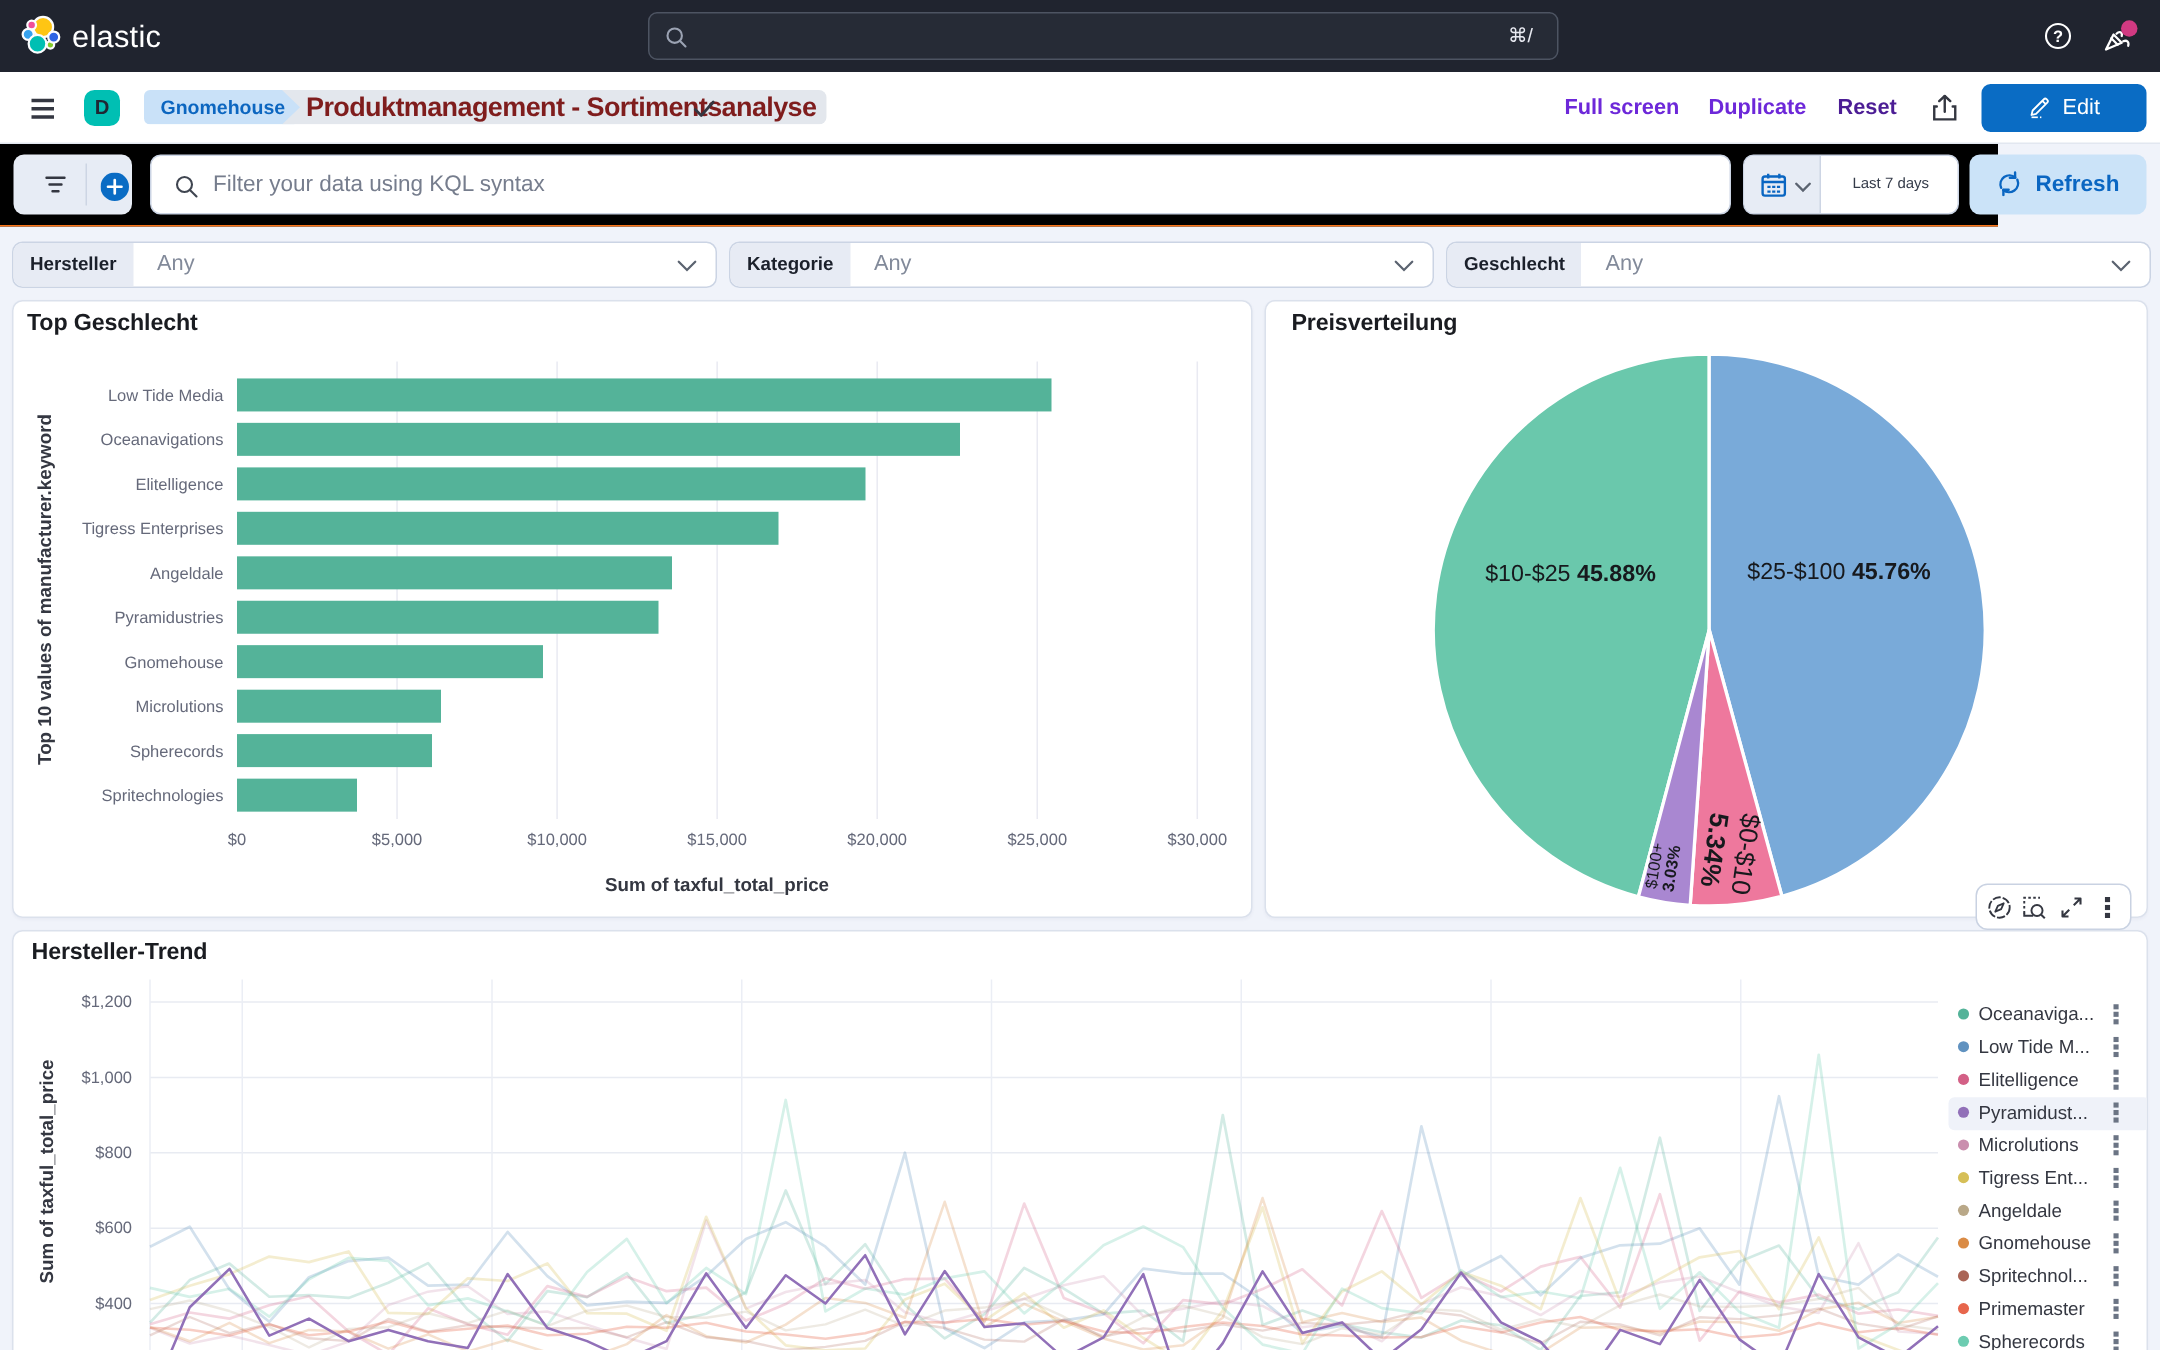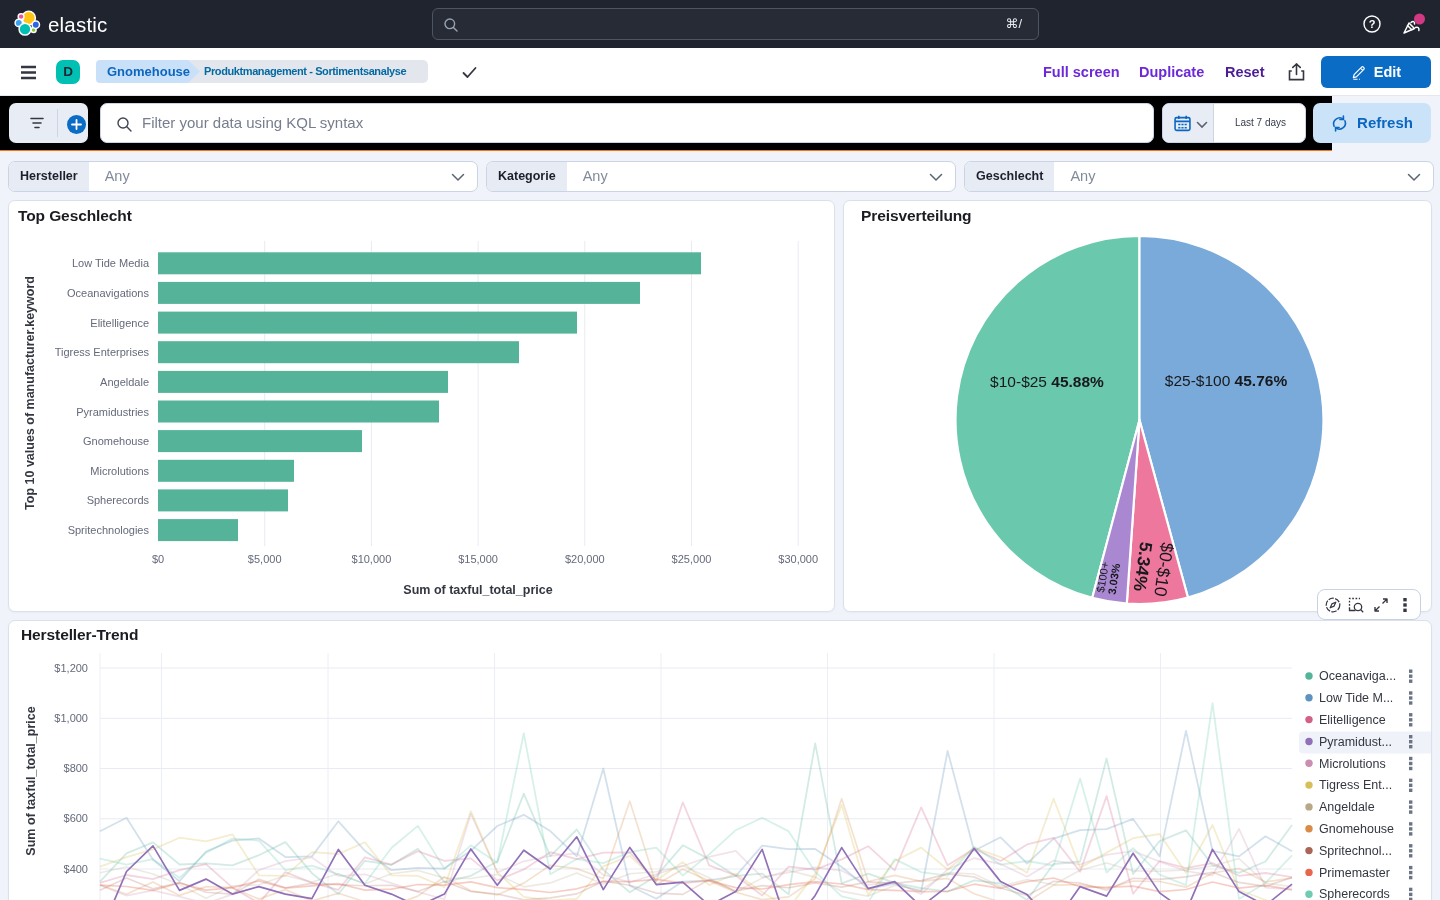--- a/index.html
+++ b/index.html
@@ -7,23 +7,23 @@
 
 #hdr{position:absolute;left:0;top:0;width:1440px;height:48px;background:#20242f}
 #hdr .brand{position:absolute;left:48px;top:13px;color:#fff;font-size:20.5px;font-weight:400;letter-spacing:.2px}
 #hsearch{position:absolute;left:432px;top:8px;width:607px;height:32px;border:1px solid #4d5462;border-radius:6px;background:#262b36;color:#9ba3b3;font-size:14.5px;line-height:30px}
 #hsearch .ph{position:absolute;left:32px;top:0}
 #hsearch .kbd{position:absolute;right:16px;top:0;color:#e8eaf1;font-size:13px}
 
 #row2{position:absolute;left:0;top:48px;width:1440px;height:48px;background:#fff;border-bottom:1px solid #e2e7f0}
 .avatar{position:absolute;left:56px;top:12px;width:24px;height:24px;border-radius:7px;background:#00BFB3;color:#1f2733;font-weight:700;font-size:13.5px;text-align:center;line-height:24px}
 .bc1{position:absolute;left:96px;top:12px;height:23px;background:#c9e1f8;color:#0c66c0;font-size:13px;font-weight:600;line-height:23px;padding:0 15px 0 11px;clip-path:polygon(0 0,calc(100% - 9px) 0,100% 50%,calc(100% - 9px) 100%,0 100%);border-radius:4px 0 0 4px}
-.bc2{position:absolute;left:188px;top:12px;height:23px;background:#e3e7ed;color:#0369a1;font-size:11px;font-weight:600;letter-spacing:-.4px;line-height:23px;padding:0 22px 0 16px;border-radius:0 5px 5px 0;clip-path:polygon(0 0,100% 0,100% 100%,0 100%,12px 50%)}
+.bc2{position:absolute;left:188px;top:12px;height:23px;background:#e3e7ed;color:#7f1d1d;font-size:18px;font-weight:600;letter-spacing:-.4px;line-height:23px;padding:0 7px 0 16px;border-radius:0 5px 5px 0;clip-path:polygon(0 0,100% 0,100% 100%,0 100%,12px 50%)}
 .toplink{position:absolute;top:16px;font-size:14.5px;font-weight:600;color:#6d28d9}
-#editbtn{position:absolute;left:1321px;top:8px;width:110px;height:32px;background:#0a6cc4;border-radius:6px;color:#fff;font-size:14.5px;font-weight:700;text-align:center;line-height:32px}
+#editbtn{position:absolute;left:1321px;top:8px;width:110px;height:32px;background:#0a6cc4;border-radius:6px;color:#fff;font-size:14.5px;font-weight:400;text-align:center;line-height:32px}
 
 #row3{position:absolute;left:0;top:96px;width:1332px;height:55px;background:#000000;border-bottom:1px solid #f97316}
 #fgroup{position:absolute;left:9px;top:7px;width:79px;height:40px;background:#e7ecf5;border-radius:7px}
 #fgroup .div{position:absolute;left:48px;top:6px;width:1px;height:28px;background:#cdd5e4}
 #kql{position:absolute;left:100px;top:7px;width:1054px;height:40px;background:#fff;border:1px solid #cbd4e4;border-radius:7px;color:#767d8d;font-size:15px;line-height:38px}
 #kql .ph{position:absolute;left:41px;top:0}
 #dpick{position:absolute;left:1162px;top:7px;width:144px;height:40px;background:#fff;border:1px solid #cbd4e4;border-radius:7px;overflow:hidden}
 #dpick .cal{position:absolute;left:0;top:0;width:51px;height:40px;background:#e7ecf5;border-right:1px solid #cdd5e4}
 #dpick .txt{position:absolute;left:51px;top:0;width:93px;text-align:center;line-height:38px;font-size:10px;color:#343b49}
 #refresh{position:absolute;left:1313px;top:7px;width:118px;height:40px;background:#cbe3f8;border-radius:7px;color:#0a66c2;font-size:15px;font-weight:600;text-align:center;line-height:40px}

